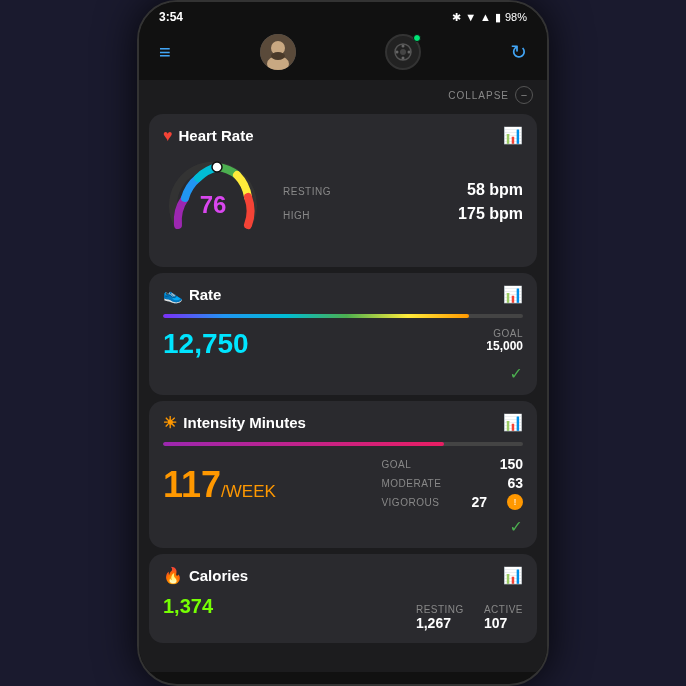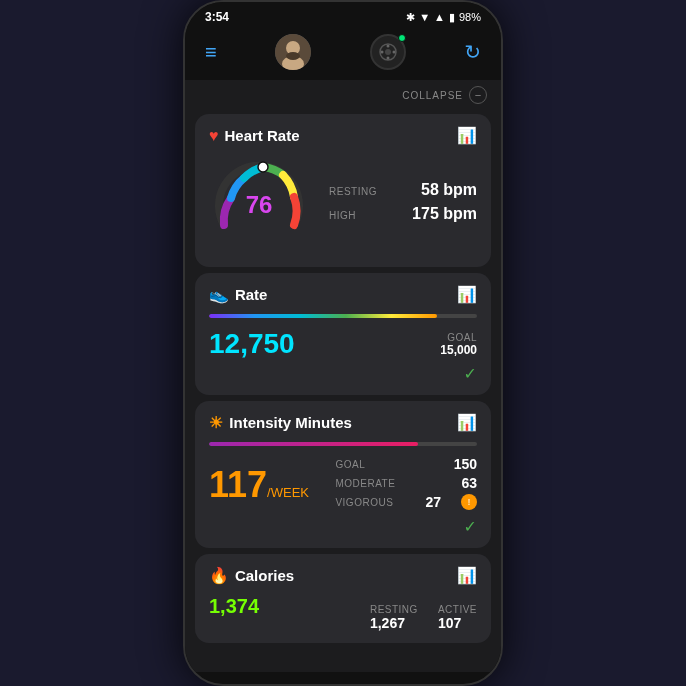--- a/index.html
+++ b/index.html
@@ -5,21 +5,21 @@
     * { margin: 0; padding: 0; box-sizing: border-box; }
     body {
       background: #1a1a2e;
       display: flex;
       justify-content: center;
       align-items: center;
       min-height: 100vh;
       font-family: -apple-system, BlinkMacSystemFont, 'Segoe UI', sans-serif;
     }
     .phone-frame {
-      width: 320px;
+      width: 412px;
       height: 686px;
       background: #111;
       border-radius: 40px;
       overflow: hidden;
       position: relative;
       border: 2px solid #333;
       box-shadow: 0 0 40px rgba(0,0,0,0.8);
     }
     .status-bar {
       background: #111;
@@ -164,21 +164,21 @@
       margin-bottom: 10px;
       overflow: hidden;
     }
     .steps-bar-fill {
       height: 100%;
       border-radius: 2px;
       background: linear-gradient(to right, #7b2ff7, #2196f3, #00bcd4, #4caf50, #ffeb3b, #ff9800);
     }
     .steps-body {
       display: flex;
-      align-items: center;
+      align-items: flex-start;
       justify-content: space-between;
     }
     .steps-value {
       font-size: 28px;
       font-weight: 700;
       color: #00e5ff;
     }
     .steps-goal { text-align: right; }
     .goal-label {
       font-size: 10px;
@@ -218,21 +218,21 @@
       display: flex;
       align-items: center;
       justify-content: space-between;
     }
     .intensity-value {
       font-size: 36px;
       font-weight: 700;
       color: #ff9800;
     }
     .intensity-unit {
-      font-size: 13px;
+      font-size: 17px;
       color: #ff9800;
       font-weight: 500;
     }
     .intensity-stats { }
     .intensity-stat-row {
       display: flex;
       justify-content: space-between;
       gap: 20px;
       margin-bottom: 3px;
       align-items: center;

